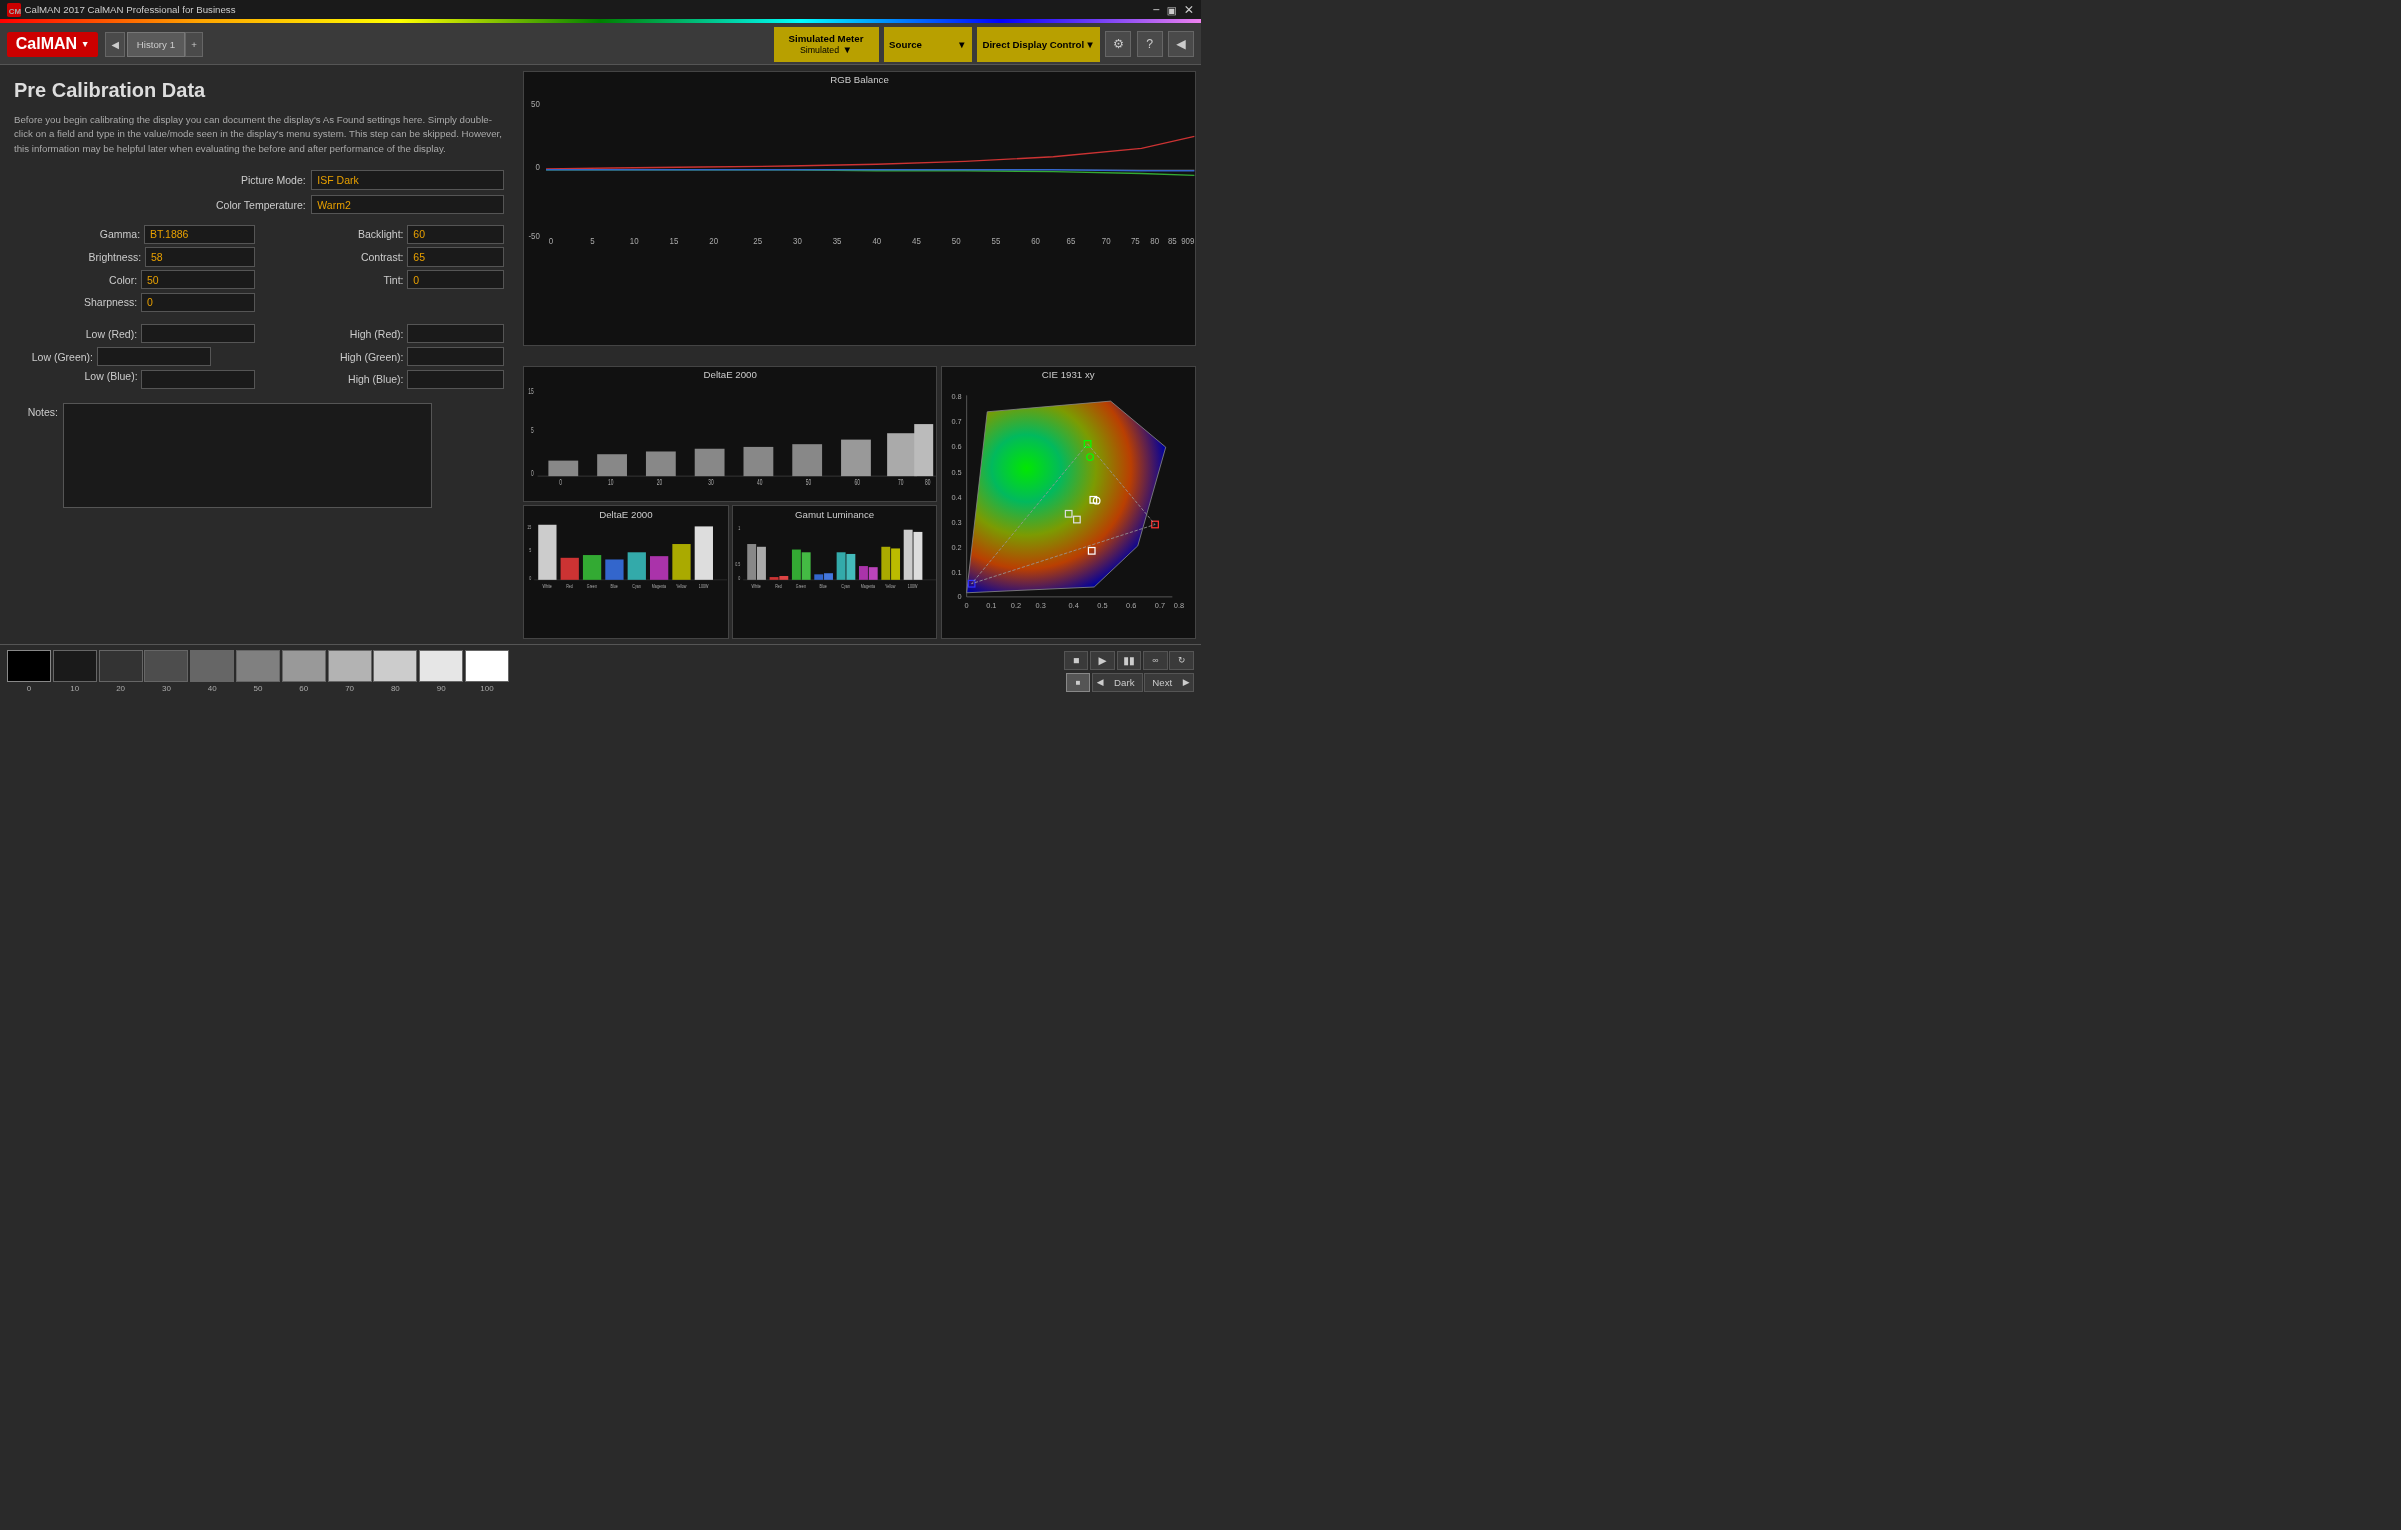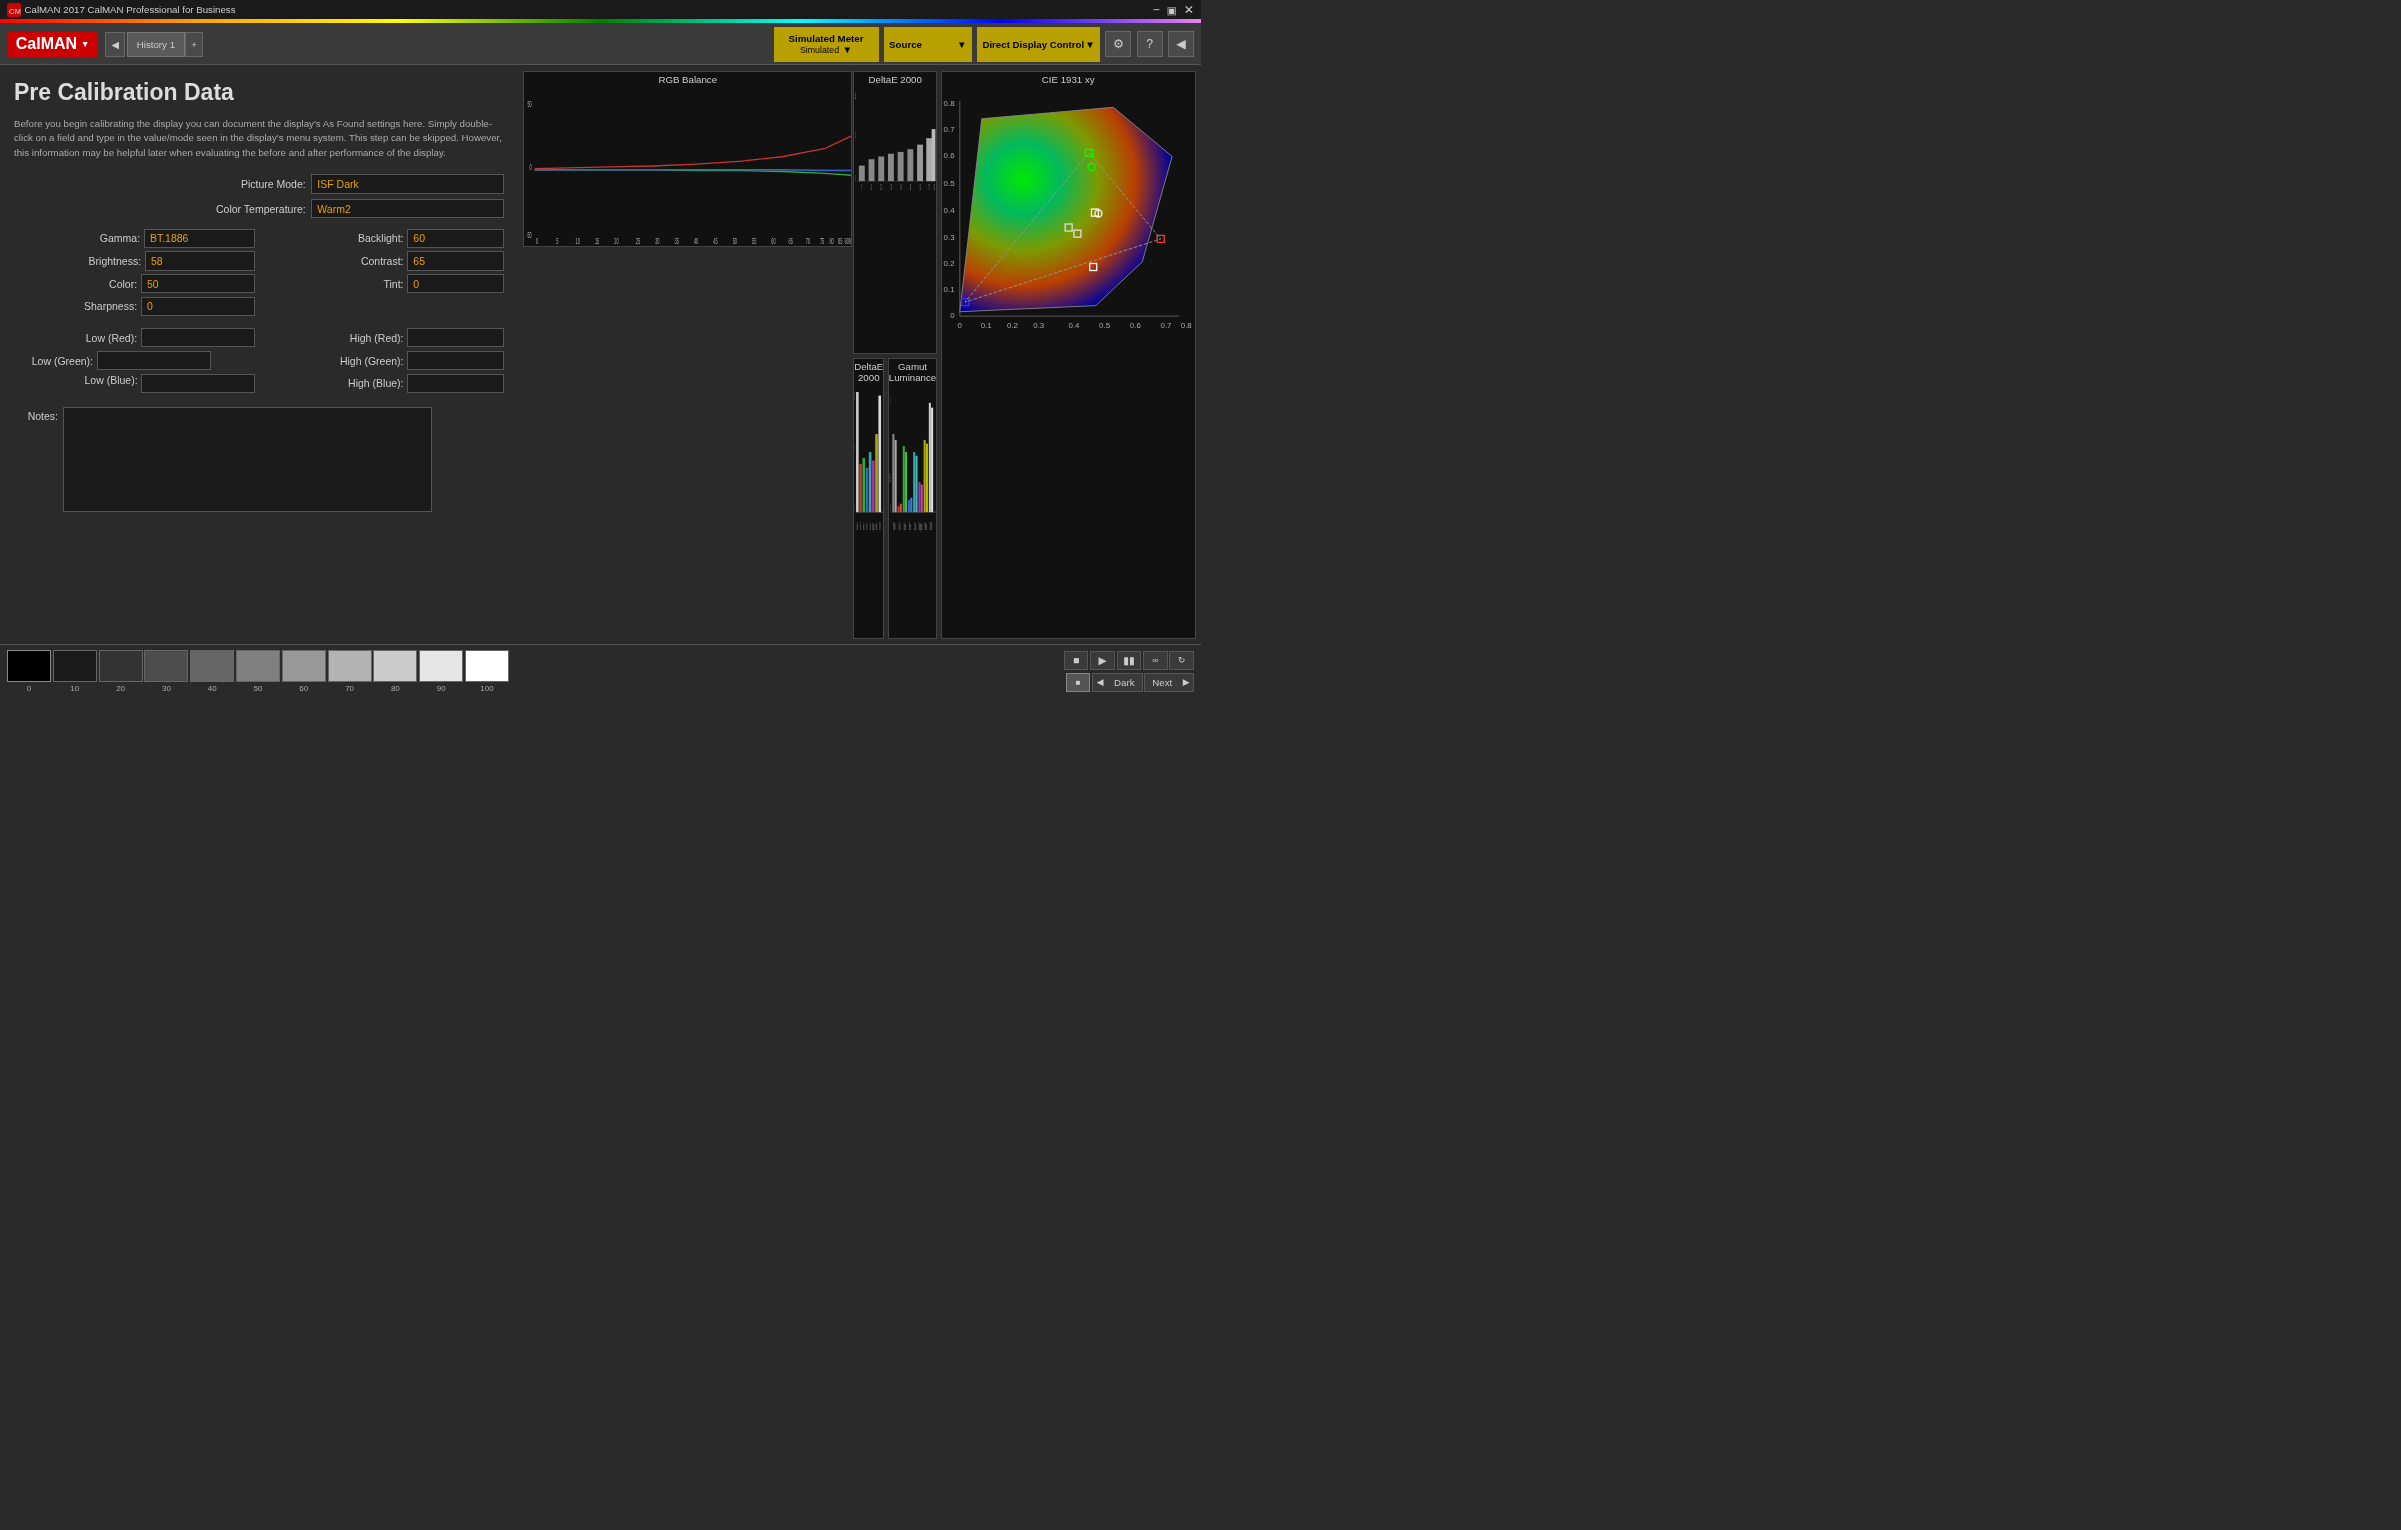--- a/index.html
+++ b/index.html
@@ -21,21 +21,21 @@
     .meter-dropdown { background: #b8a000; border: none; color: #000; padding: 1.8px 5.3px; font-size: 9.7px; height: 35px; display: flex; flex-direction: column; align-items: center; justify-content: center; cursor: pointer; min-width: 105px; }
     .source-dropdown { background: #b8a000; border: none; color: #000; padding: 1.8px 5.3px; font-size: 9.7px; height: 35px; display: flex; align-items: center; justify-content: space-between; cursor: pointer; min-width: 88px; }
     .ddc-dropdown { background: #b8a000; border: none; color: #000; padding: 1.8px 5.3px; font-size: 9.7px; height: 35px; display: flex; align-items: center; justify-content: space-between; cursor: pointer; min-width: 123px; }
     .toolbar-icon-btn { background: #4a4a4a; border: 0.9px solid #666; color: #ccc; width: 26px; height: 26px; display: flex; align-items: center; justify-content: center; cursor: pointer; font-size: 12.3px; }
 
     
     #main { display: flex; height: calc(765px - 19.3px - 46px - 53px); }
     
     
     #left-panel { width: 518px; padding: 14px; overflow-y: auto; flex-shrink: 0; }
-    .page-title { font-size: 23px; color: #ddd; margin-bottom: 10.5px; }
+    .page-title { font-size: 20px; color: #ddd; margin-bottom: 10.5px; }
     .description { font-size: 9.7px; color: #aaa; line-height: 1.5; margin-bottom: 14px; max-width: 492px; }
     
     .form-section { display: flex; flex-direction: column; gap: 5.3px; }
     .form-row { display: flex; align-items: center; justify-content: flex-end; gap: 5.3px; }
     .form-label { color: #ccc; font-size: 10.5px; text-align: right; min-width: 105px; }
     .form-input { background: #1a1a1a; border: 0.9px solid #555; color: #e8a000; padding: 2.6px 5.3px; font-size: 10.5px; width: 193px; }
     .form-input.orange { color: #e8a000; }
     .grid-input { background: #1a1a1a; border: 0.9px solid #555; color: #e8a000; padding: 2.6px 5.3px; font-size: 10.5px; width: 97px; }
     
     .notes-section { margin-top: 8.8px; display: flex; gap: 5.3px; }
@@ -191,21 +191,21 @@
         </div>
       </div>
 
       <div class="notes-section" style="margin-top:8.8px;display:flex;gap:5.3px">
         <span style="color:#ccc;font-size:10.5px;min-width:44px;text-align:right;padding-top:3.5px">Notes:</span>
         <textarea class="notes-input" style="background: rgb(26, 26, 26); border: 0.9px solid rgb(85, 85, 85); color: rgb(204, 204, 204); padding: 3.5px 5.3px; font-size: 10.5px; width: 369px; height: 105px; resize: none;"></textarea>
       </div>
     </div>
   </div>
 
-  <div id="right-panel" style="flex:1;padding:5.3px;display:flex;flex-direction:row;gap:1px;overflow:hidden;">
+  <div id="right-panel" style="flex:1;padding:5.3px;display:flex;flex-direction:column;gap:20px;overflow:hidden;">
 
     <div class="chart-wrapper" style="height:176px;">
       <div class="chart-title">RGB Balance</div>
       <svg width="100%" height="158" viewBox="0 0 760 170" preserveAspectRatio="none" style="font-size:12px">
 
         <text x="18" y="20" text-anchor="end">50</text>
         <text x="18" y="88" text-anchor="end">0</text>
         <text x="18" y="162" text-anchor="end">-50</text>
 
         <text x="28" y="168">0</text>

